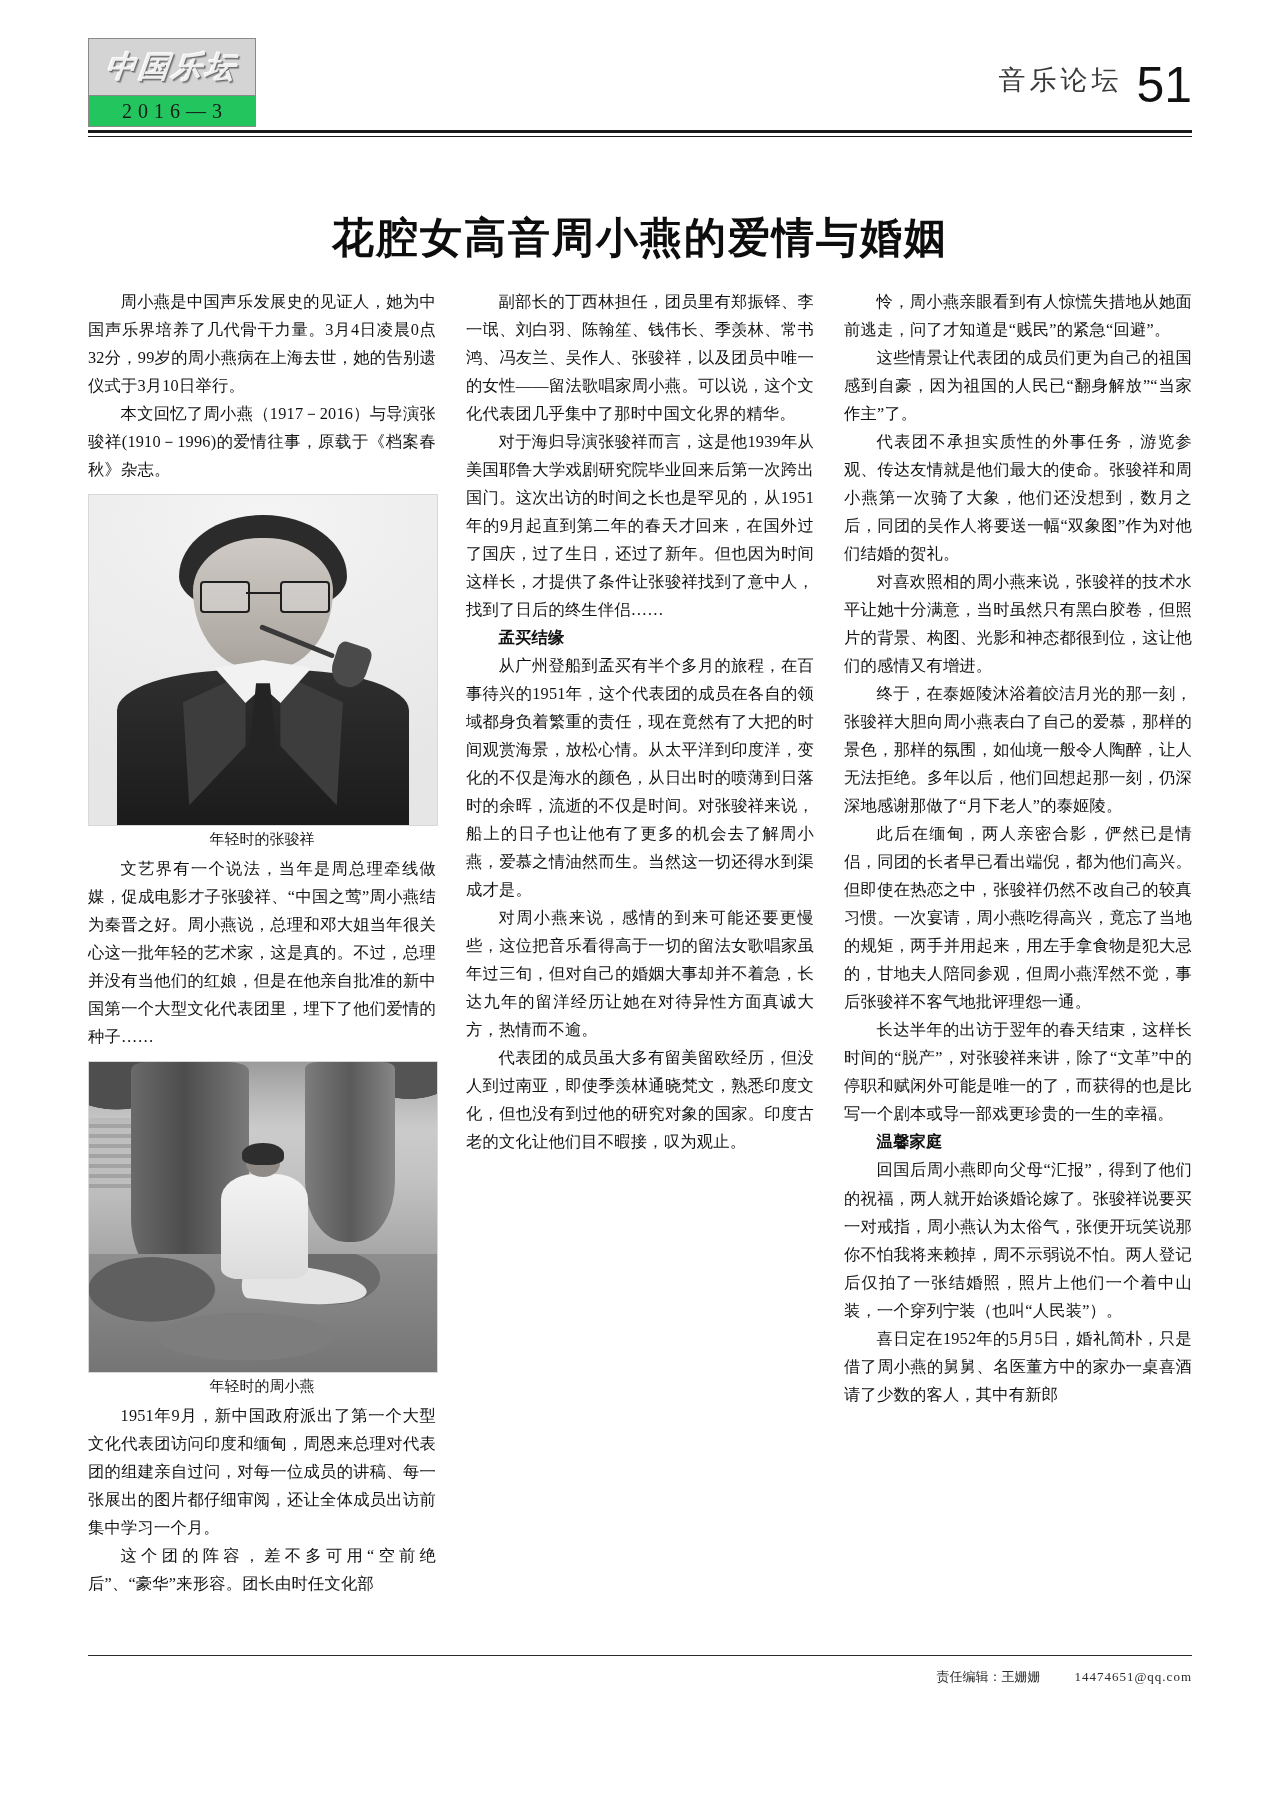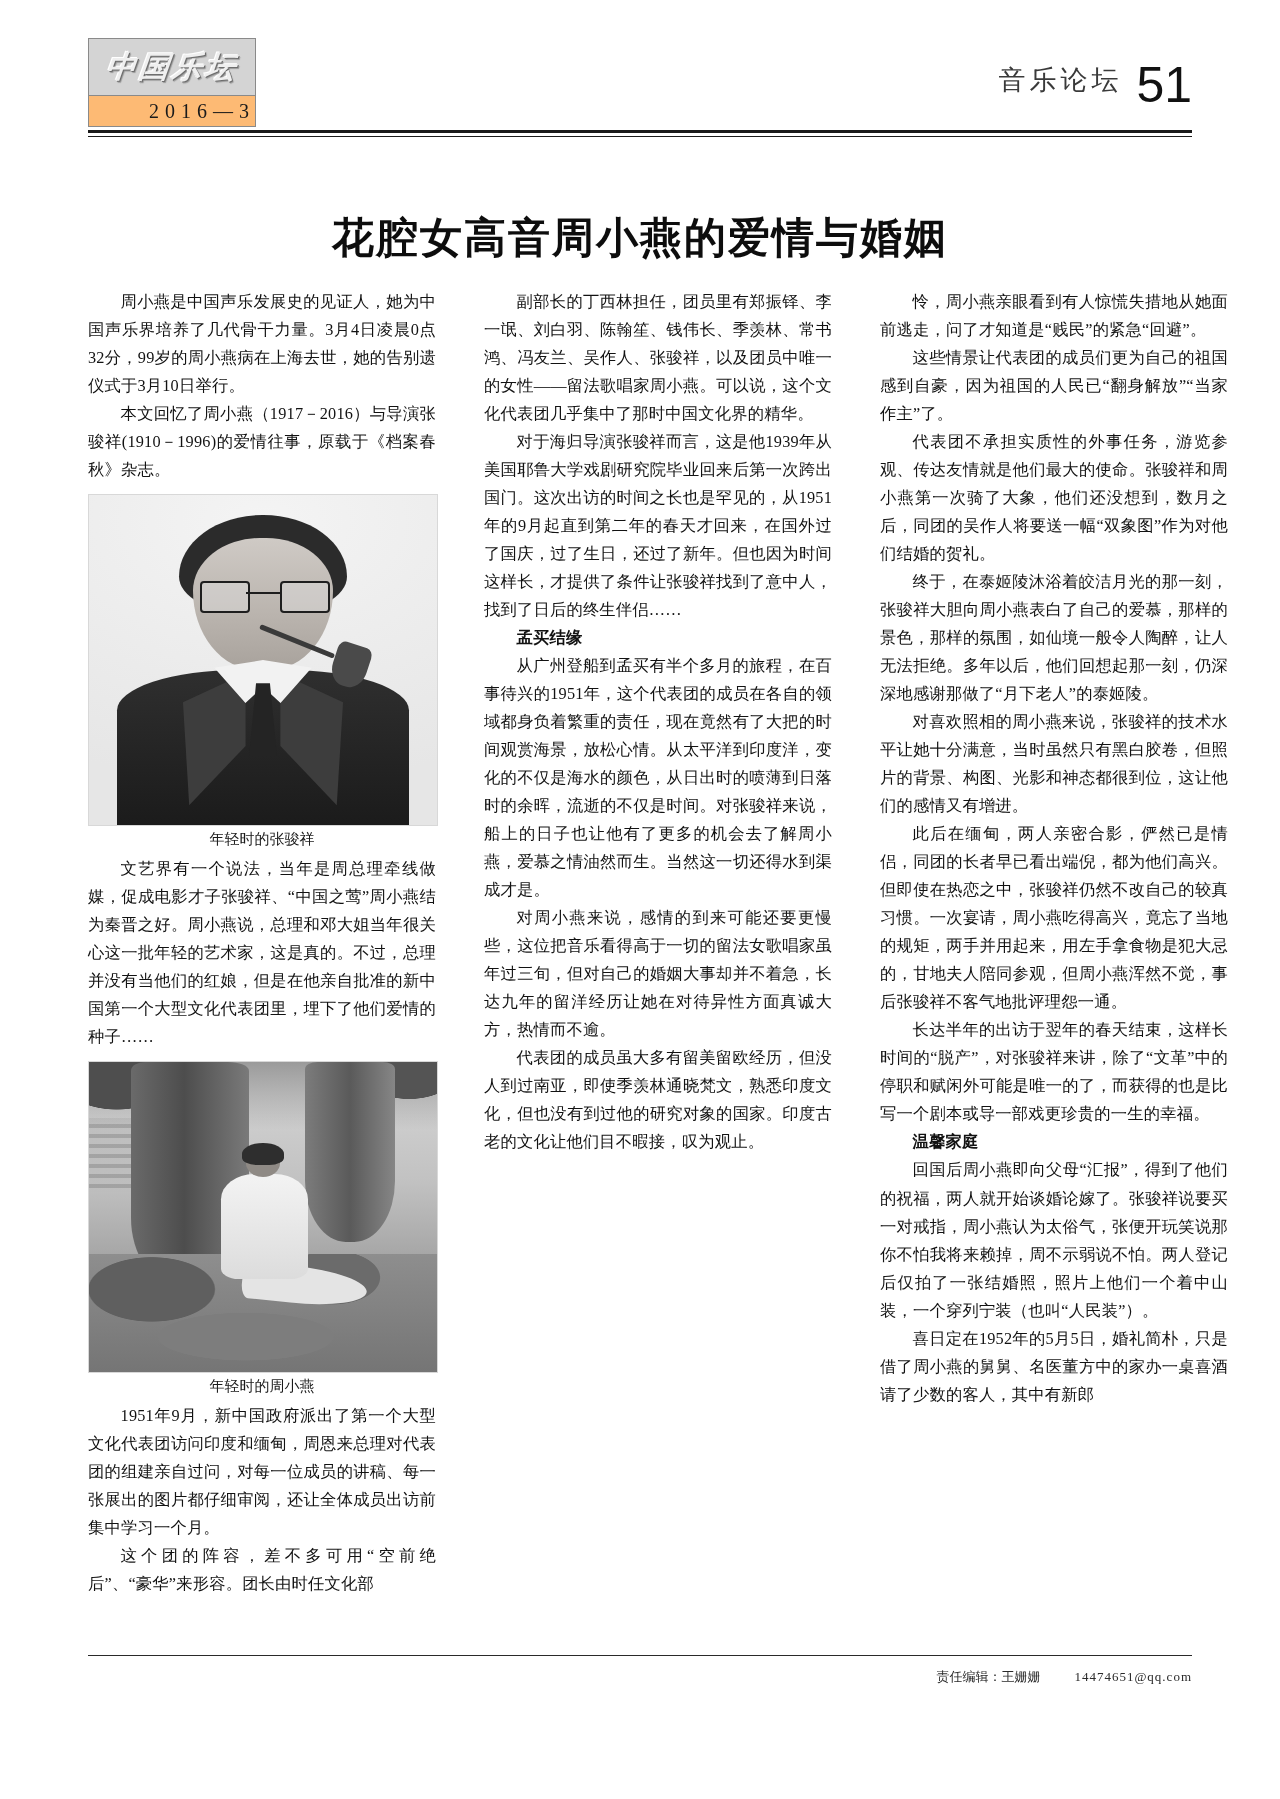--- a/index.html
+++ b/index.html
@@ -47,25 +47,25 @@
     text-shadow:
       1px 1px 0 #6e6e6e,
       2px 2px 1px #9a9a9a,
       -1px -1px 0 #ffffff;
     transform: skewX(-6deg);
     white-space: nowrap;
   }
   .masthead-year {
     border: 1px solid #8a8a8a;
     border-top: none;
-    background: #fdba74;
+    background: #22c55e;
     height: 30px;
     display: flex;
     align-items: center;
-    justify-content: flex-end;
+    justify-content: center;
   }
   .masthead-year-text {
     font-family: "Liberation Serif", serif;
     font-size: 20px;
     letter-spacing: 6px;
     color: #1a1a1a;
     padding-left: 6px;
   }
 
   .header-right {
@@ -115,21 +115,21 @@
   }
 
   
   .columns {
     position: absolute;
     left: 88px;
     top: 288px;
     width: 1104px;
     height: 1345px;
     display: flex;
-    gap: 48px;
+    gap: 30px;
   }
   .col {
     width: 348px;
     flex: 0 0 348px;
   }
   .col p {
     margin: 0;
     font-size: 16.3px;
     line-height: 1.72;
     text-align: justify;
@@ -428,22 +428,22 @@
       <p class="subhead">孟买结缘</p>
       <p>从广州登船到孟买有半个多月的旅程，在百事待兴的1951年，这个代表团的成员在各自的领域都身负着繁重的责任，现在竟然有了大把的时间观赏海景，放松心情。从太平洋到印度洋，变化的不仅是海水的颜色，从日出时的喷薄到日落时的余晖，流逝的不仅是时间。对张骏祥来说，船上的日子也让他有了更多的机会去了解周小燕，爱慕之情油然而生。当然这一切还得水到渠成才是。</p>
       <p>对周小燕来说，感情的到来可能还要更慢些，这位把音乐看得高于一切的留法女歌唱家虽年过三旬，但对自己的婚姻大事却并不着急，长达九年的留洋经历让她在对待异性方面真诚大方，热情而不逾。</p>
       <p>代表团的成员虽大多有留美留欧经历，但没人到过南亚，即使季羡林通晓梵文，熟悉印度文化，但也没有到过他的研究对象的国家。印度古老的文化让他们目不暇接，叹为观止。</p>
     </div>
 
     <div class="col">
       <p>怜，周小燕亲眼看到有人惊慌失措地从她面前逃走，问了才知道是“贱民”的紧急“回避”。</p>
       <p>这些情景让代表团的成员们更为自己的祖国感到自豪，因为祖国的人民已“翻身解放”“当家作主”了。</p>
       <p>代表团不承担实质性的外事任务，游览参观、传达友情就是他们最大的使命。张骏祥和周小燕第一次骑了大象，他们还没想到，数月之后，同团的吴作人将要送一幅“双象图”作为对他们结婚的贺礼。</p>
+      <p>对喜欢照相的周小燕来说，张骏祥的技术水平让她十分满意，当时虽然只有黑白胶卷，但照片的背景、构图、光影和神态都很到位，这让他们的感情又有增进。</p>
       <p>终于，在泰姬陵沐浴着皎洁月光的那一刻，张骏祥大胆向周小燕表白了自己的爱慕，那样的景色，那样的氛围，如仙境一般令人陶醉，让人无法拒绝。多年以后，他们回想起那一刻，仍深深地感谢那做了“月下老人”的泰姬陵。</p>
-      <p>对喜欢照相的周小燕来说，张骏祥的技术水平让她十分满意，当时虽然只有黑白胶卷，但照片的背景、构图、光影和神态都很到位，这让他们的感情又有增进。</p>
       <p>此后在缅甸，两人亲密合影，俨然已是情侣，同团的长者早已看出端倪，都为他们高兴。但即使在热恋之中，张骏祥仍然不改自己的较真习惯。一次宴请，周小燕吃得高兴，竟忘了当地的规矩，两手并用起来，用左手拿食物是犯大忌的，甘地夫人陪同参观，但周小燕浑然不觉，事后张骏祥不客气地批评理怨一通。</p>
       <p>长达半年的出访于翌年的春天结束，这样长时间的“脱产”，对张骏祥来讲，除了“文革”中的停职和赋闲外可能是唯一的了，而获得的也是比写一个剧本或导一部戏更珍贵的一生的幸福。</p>
       <p class="subhead">温馨家庭</p>
       <p>回国后周小燕即向父母“汇报”，得到了他们的祝福，两人就开始谈婚论嫁了。张骏祥说要买一对戒指，周小燕认为太俗气，张便开玩笑说那你不怕我将来赖掉，周不示弱说不怕。两人登记后仅拍了一张结婚照，照片上他们一个着中山装，一个穿列宁装（也叫“人民装”）。</p>
       <p>喜日定在1952年的5月5日，婚礼简朴，只是借了周小燕的舅舅、名医董方中的家办一桌喜酒请了少数的客人，其中有新郎</p>
     </div>
   </div>
 
   <div class="footer-rule"></div>
   <div class="footer">

